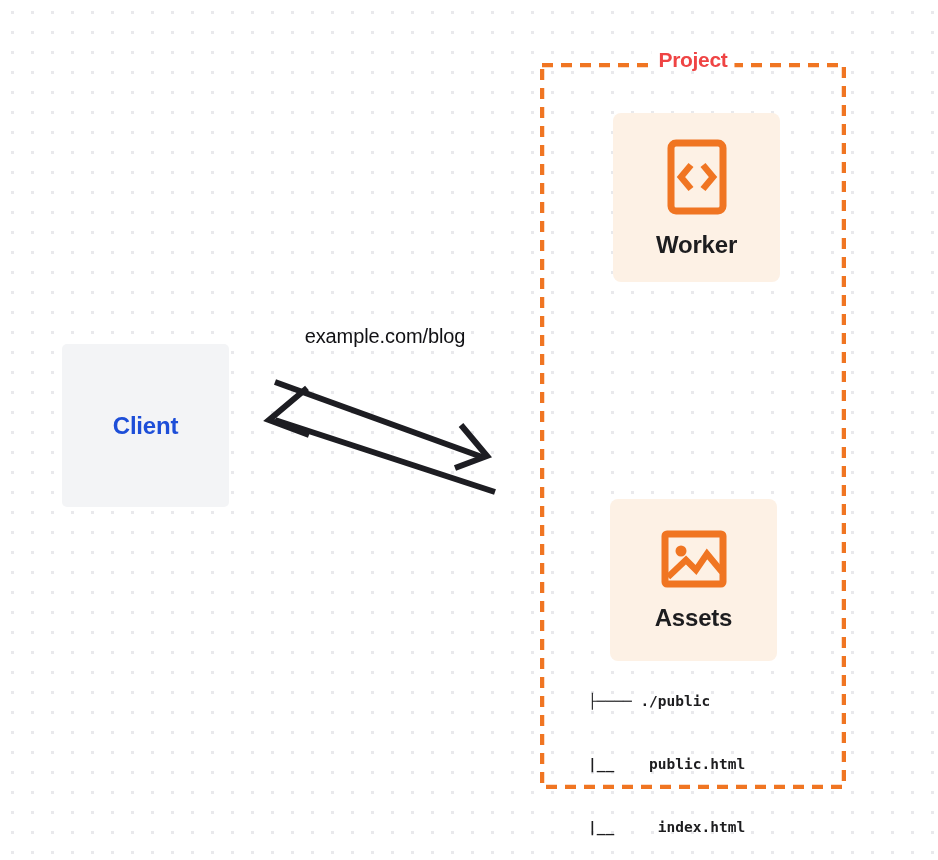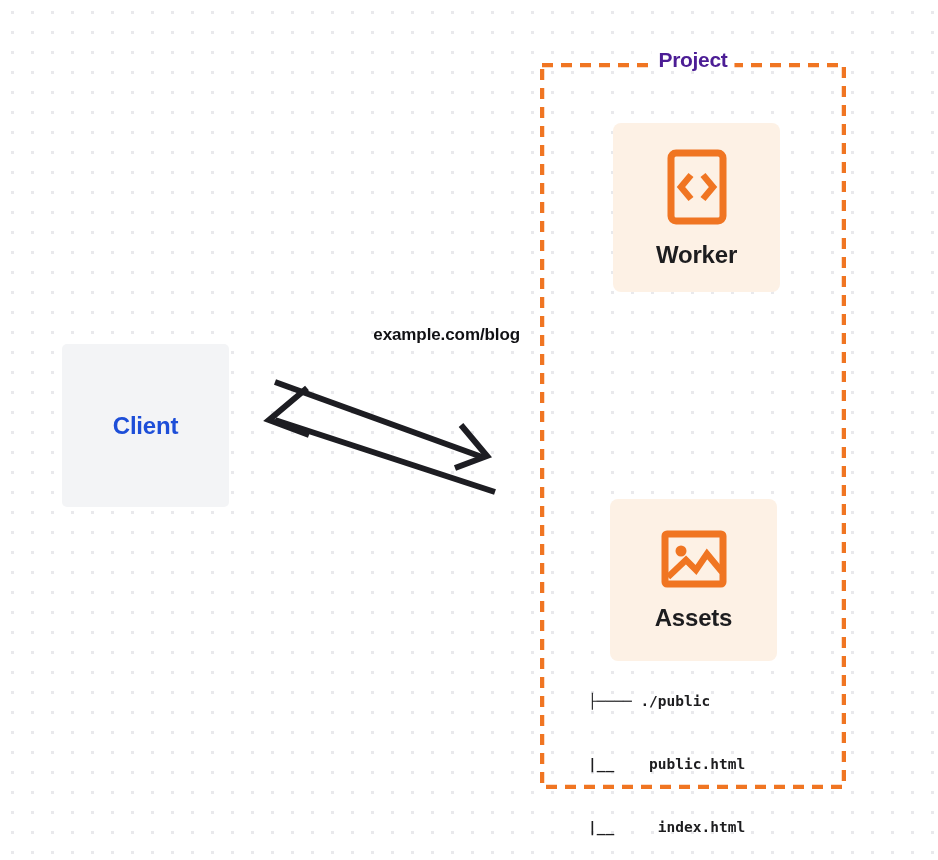--- a/index.html
+++ b/index.html
@@ -53,23 +53,23 @@
     left: 250px;
     top: 325px;
     width: 270px;
     height: 190px;
   }
   #connection-label {
     position: absolute;
     left: 0;
     top: 325px;
     width: 270px;
-    text-align: right;
-    font-size: 17px;
-    font-weight: bold;
+    text-align: center;
+    font-size: 20px;
+    font-weight: normal;
     color: #111114;
     letter-spacing: -0.1px;
     pointer-events: none;
   }
   #connection-label-wrap {
     position: absolute;
     left: 250px;
     top: 0;
     width: 270px;
     height: 860px;
@@ -92,39 +92,39 @@
   }
   #project-title {
     position: absolute;
     left: 50%;
     top: -14px;
     transform: translateX(-50%);
     background: #ffffff;
     padding: 0 7px;
     font-size: 21px;
     font-weight: bold;
-    color: #4c1d95;
+    color: #ef4444;
     letter-spacing: -0.3px;
     white-space: nowrap;
     line-height: 1;
   }
 
   
   .service-card {
     position: absolute;
     background: #fdf1e5;
     border-radius: 8px;
     display: flex;
     flex-direction: column;
     align-items: center;
     justify-content: center;
   }
   #worker-card {
     left: 73px;
-    top: 60px;
+    top: 50px;
     width: 167px;
     height: 169px;
   }
   #assets-card {
     left: 70px;
     top: 420px;
     width: 167px;
     height: 162px;
     margin-top: 16px;
   }

